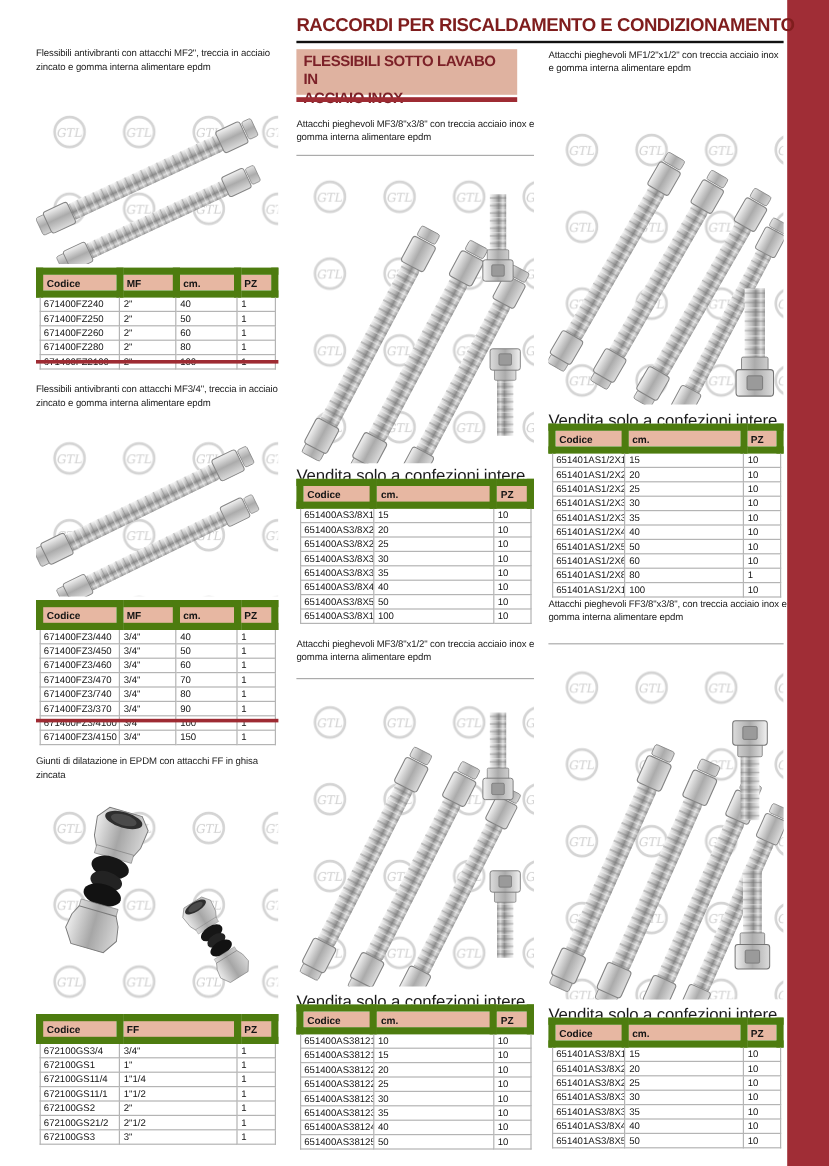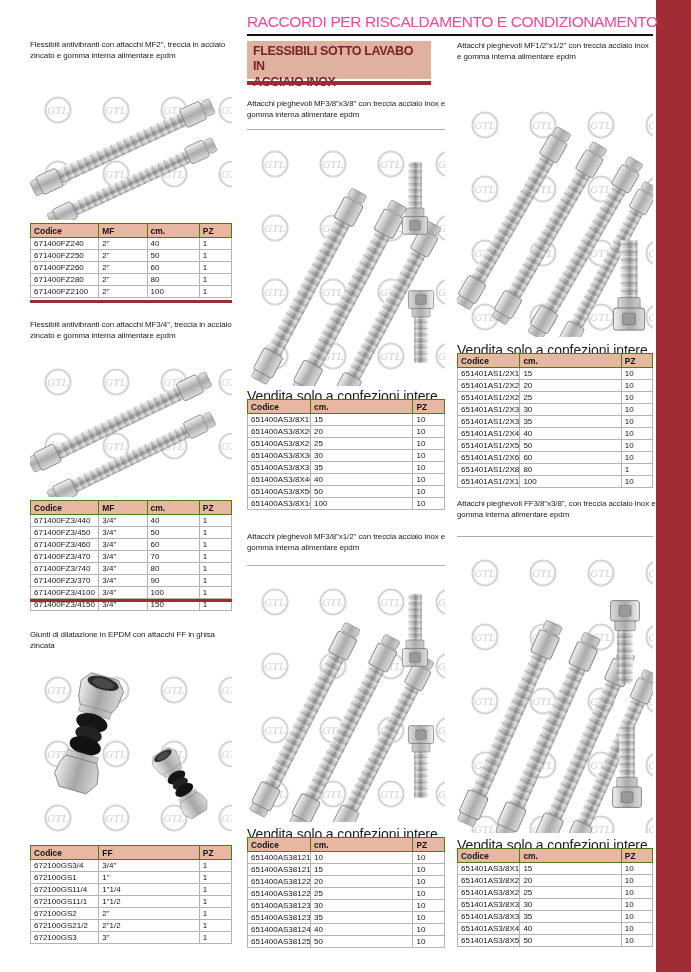--- a/index.html
+++ b/index.html
@@ -1,32 +1,32 @@
 <!DOCTYPE html>
 <html><head>
 <meta charset="utf-8">
 <style>
   *{margin:0;padding:0;box-sizing:border-box}
   html,body{width:691px;height:972px}
   body{position:relative;background:#ffffff;font-family:"Liberation Sans",sans-serif;overflow:hidden;color:#161616}
   .edgebar{position:absolute;left:656px;top:0;width:35px;height:972px;background:#a02d36}
   .footer{position:absolute;left:0;top:996px;width:656px;height:30px;background:#d8a592}
   .footer span{position:absolute;left:596px;top:9px;font-size:9.5px;color:#222}
-  h1.title{position:absolute;left:247px;top:13px;width:408px;font-size:15.5px;letter-spacing:-0.4px;color:#ec4899;font-weight:normal;white-space:nowrap}
+  h1.title{position:absolute;left:247px;top:13px;width:408px;font-size:15.5px;letter-spacing:-0.4px;color:#7f1d1d;font-weight:bold;white-space:nowrap}
   .title-rule{position:absolute;left:247px;top:34px;width:406px;height:2px;background:#111}
   .section-box{position:absolute;left:247px;top:41px;width:184px;height:38px;background:#dfb2a0;padding:3px 6px}
   .section-box span{display:block;font-size:12.5px;font-weight:bold;color:#7c2128;letter-spacing:-0.35px;line-height:1.22;white-space:pre-line}
   .box-rule{position:absolute;left:247px;top:81px;width:184px;height:4px;background:#9e2b33}
   .desc{position:absolute;font-size:8px;letter-spacing:-0.1px;line-height:1.35;color:#1b1b1b}
   .note{position:absolute;font-size:14px;letter-spacing:-0.1px;color:#1b1b1b}
   .redsep{position:absolute;height:3px;background:#9e2b33}
   .rule{position:absolute;height:1px;background:#ababab}
   .photo{position:absolute;background:#fff}
   table.tbl{position:absolute;border-collapse:collapse;table-layout:fixed;background:#fff;font-size:8px;color:#141414}
-  .tbl th{background:#e7b7a2;border:1px solid #4d7c0f;text-align:left;font-weight:bold;font-size:8.4px;padding:1.5px 3px;overflow:hidden;white-space:nowrap}
+  .tbl th{background:#e7b7a2;border:6px solid #4d7c0f;text-align:left;font-weight:bold;font-size:8.4px;padding:1.5px 3px;overflow:hidden;white-space:nowrap}
   .tbl td{border:1px solid #b4b4b4;padding:1px 3px;white-space:nowrap;overflow:hidden}
   .cw-l4 th:nth-child(1){width:34%}.cw-l4 th:nth-child(2){width:24%}.cw-l4 th:nth-child(3){width:26%}.cw-l4 th:nth-child(4){width:16%}
   .cw-g3 th:nth-child(1){width:34%}.cw-g3 th:nth-child(2){width:50%}.cw-g3 th:nth-child(3){width:16%}
   .cw-m3 th:nth-child(1){width:32%}.cw-m3 th:nth-child(2){width:52%}.cw-m3 th:nth-child(3){width:16%}
 </style>
 </head>
 <body>
 
 <svg width="0" height="0" style="position:absolute" aria-hidden="true">
   <defs>

